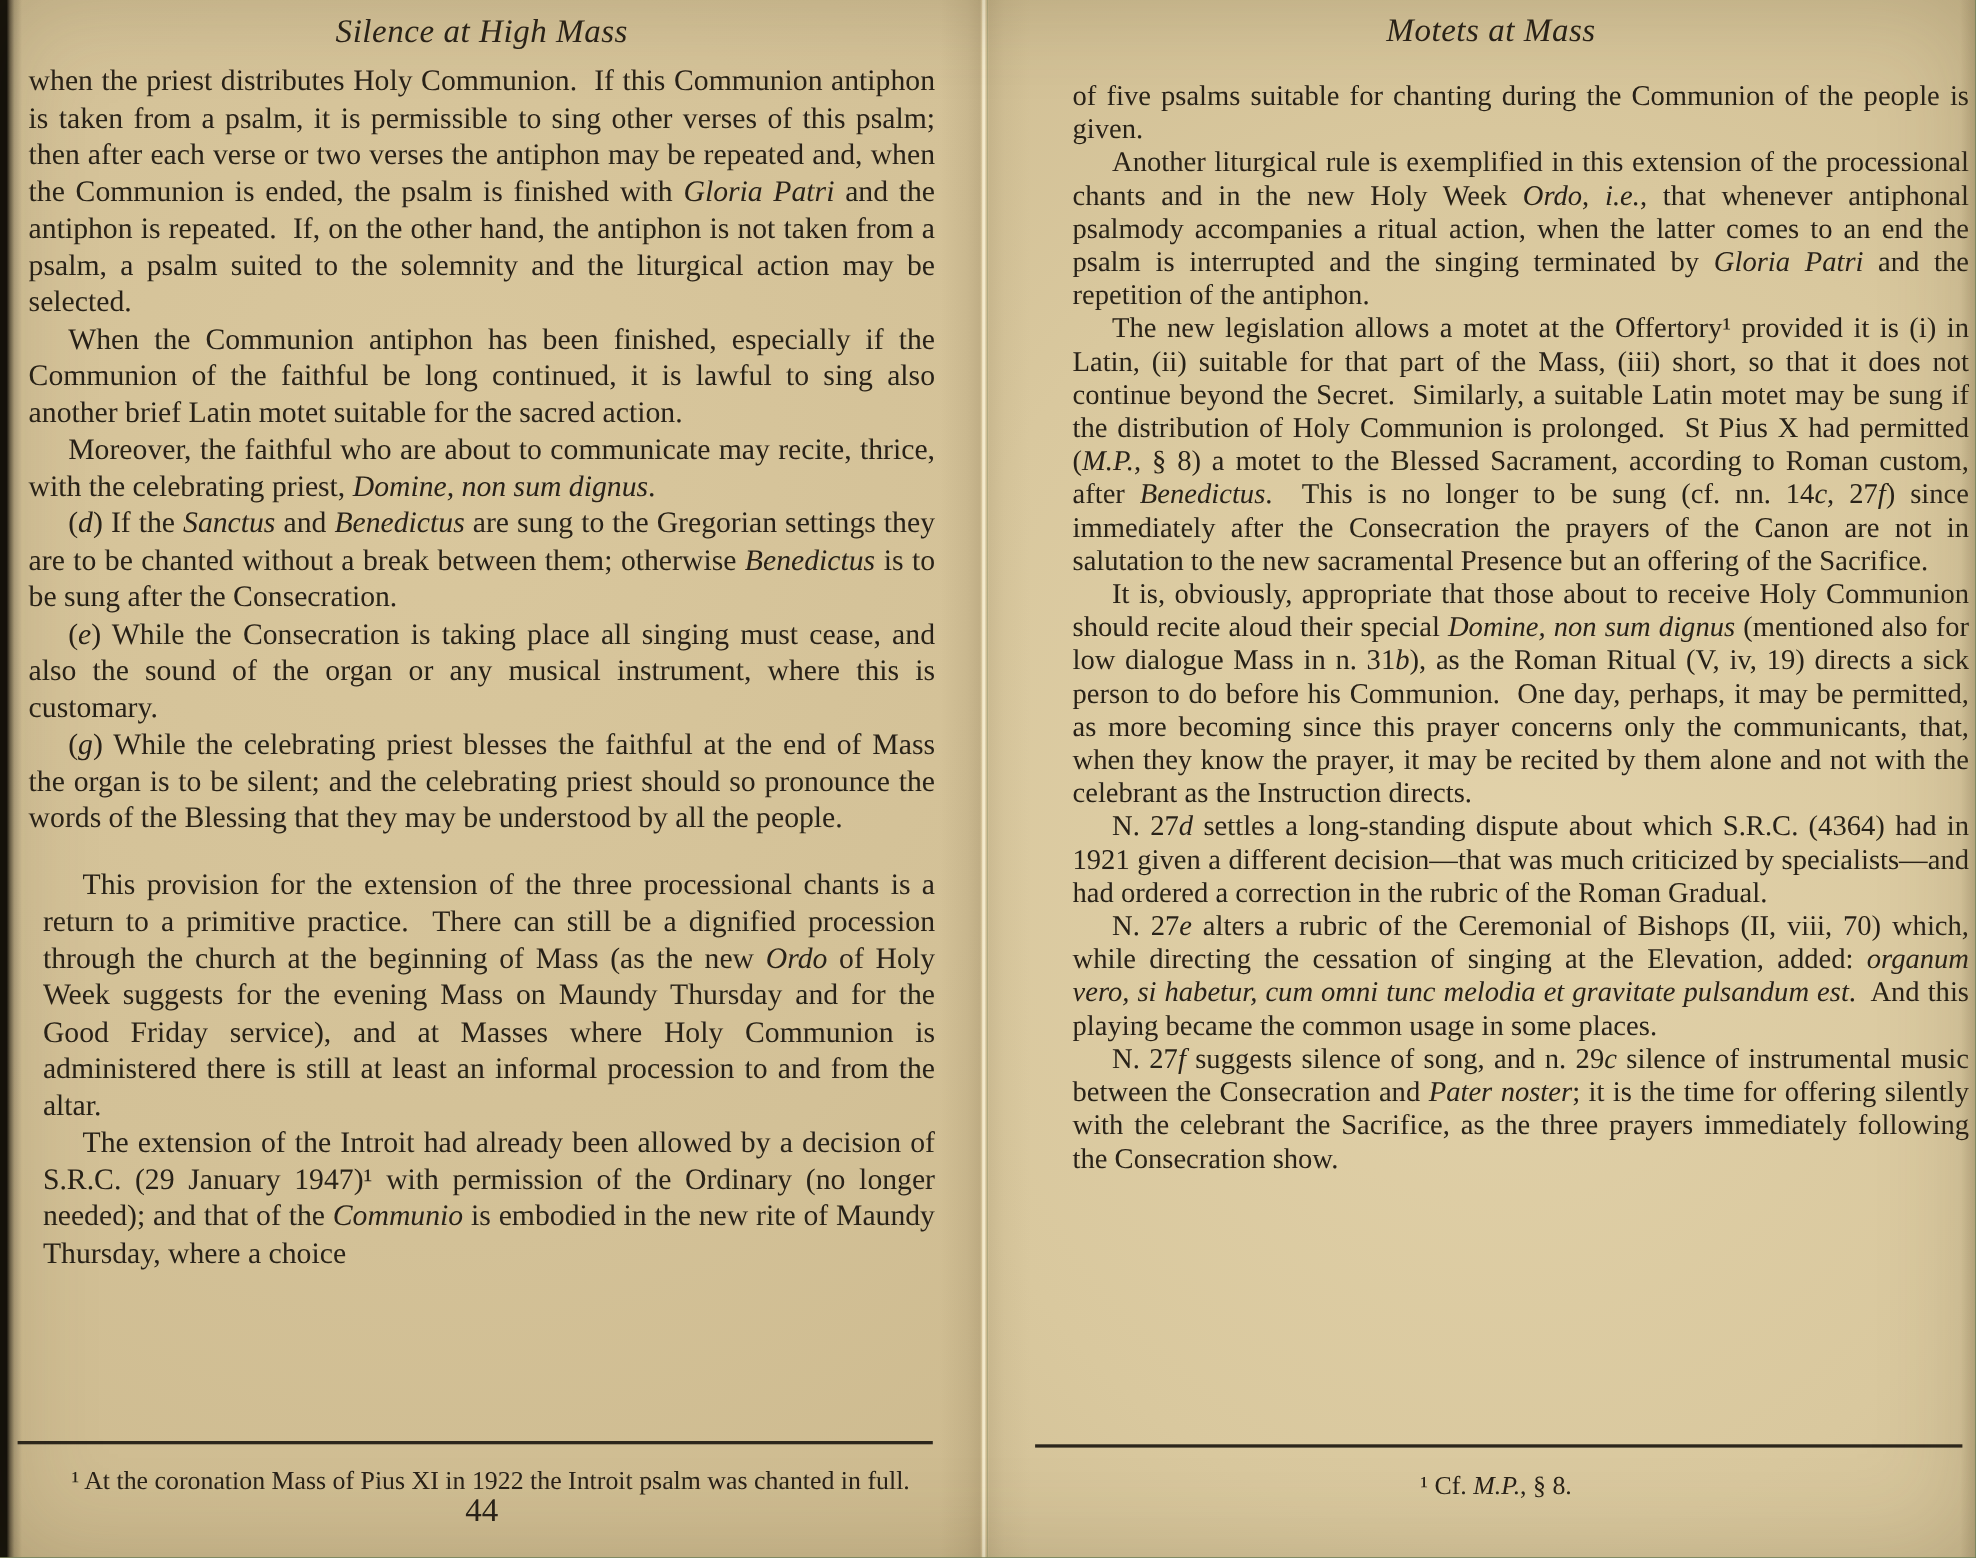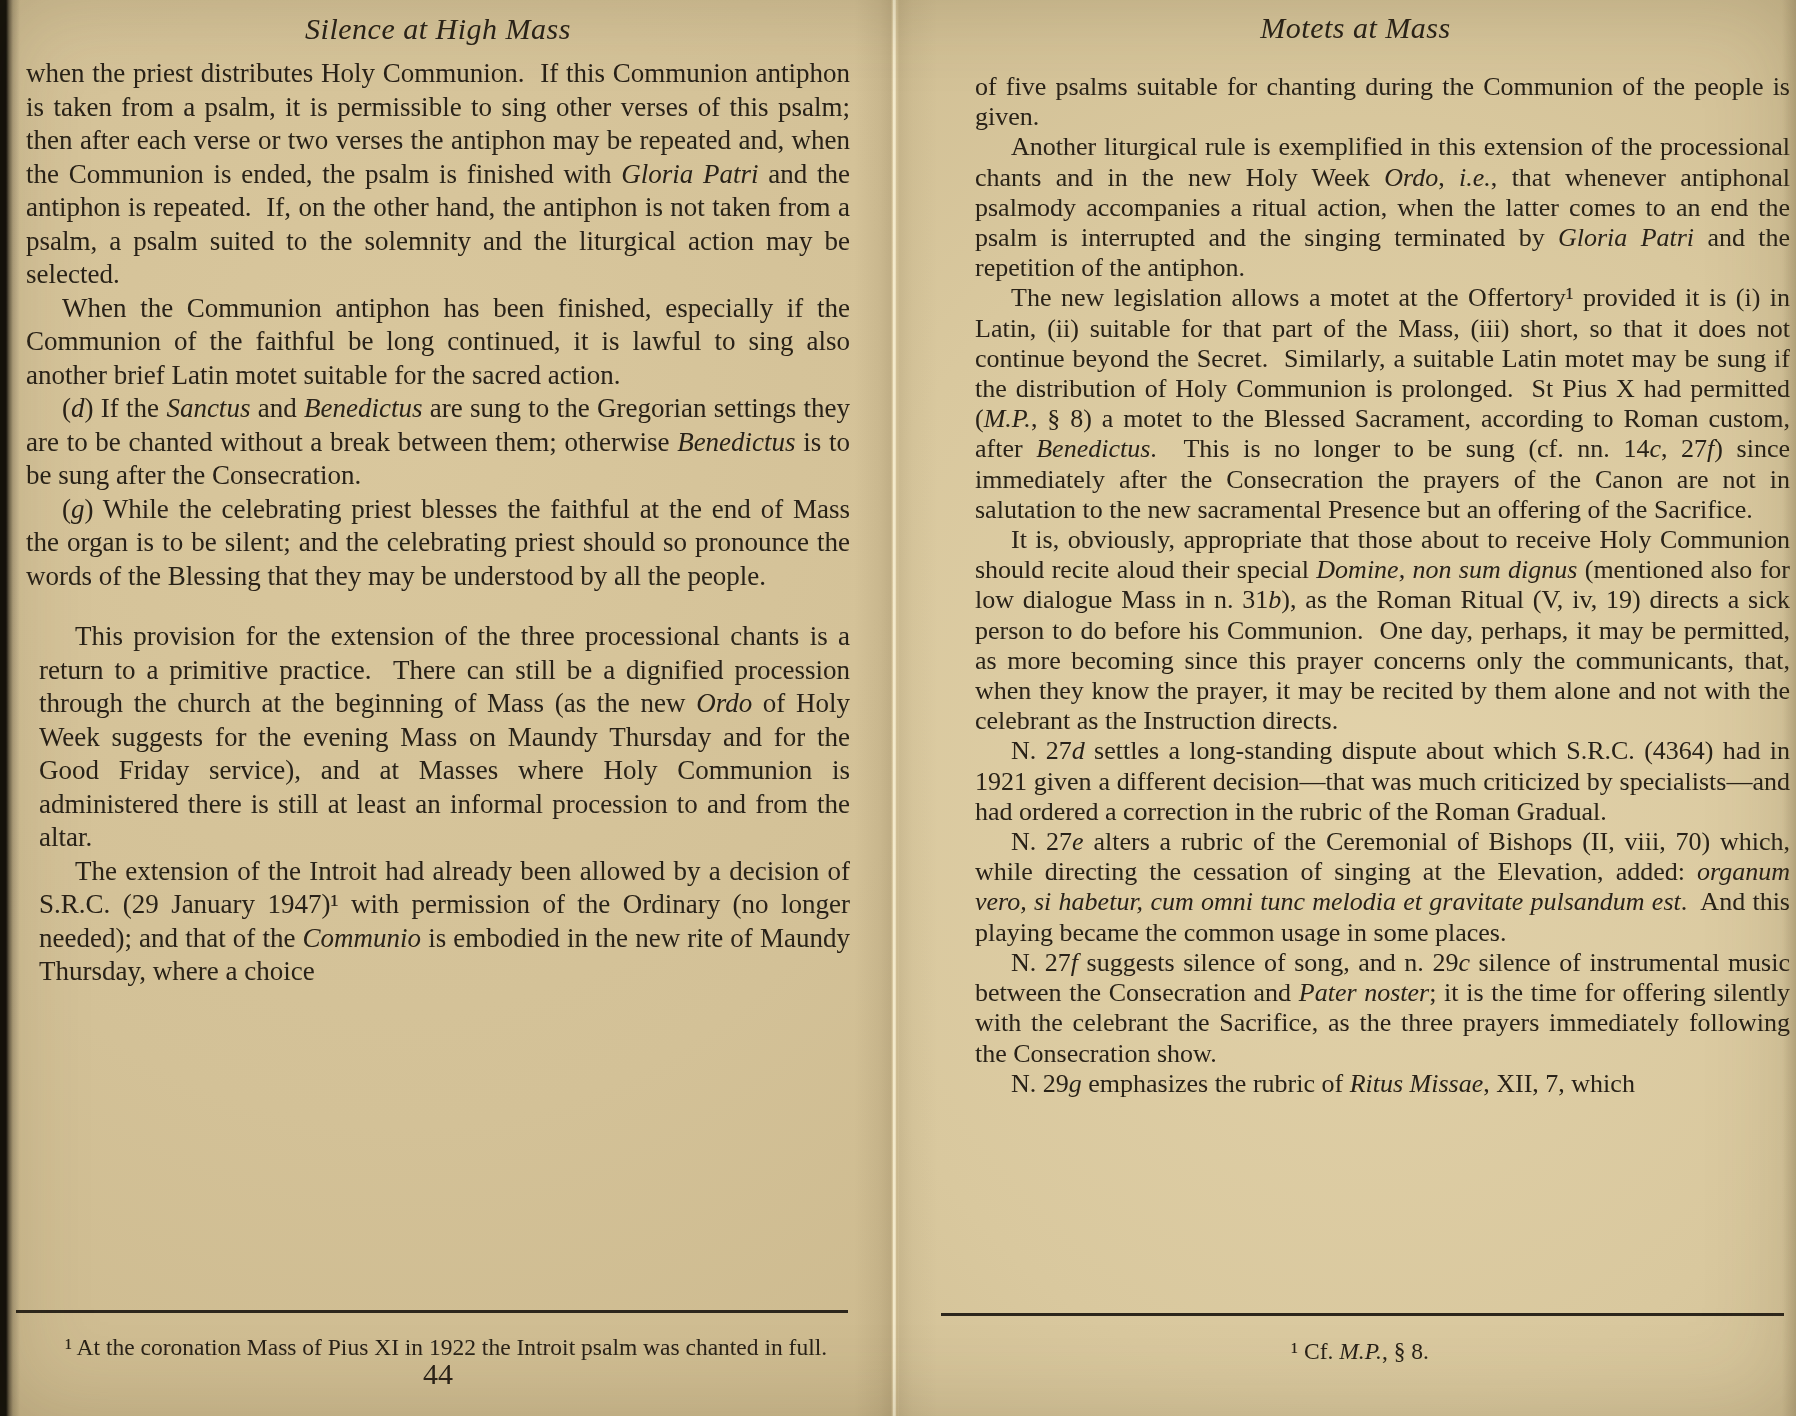--- a/index.html
+++ b/index.html
@@ -94,21 +94,23 @@
 <body>
 
 <div class="spread">
 
   <div class="page page-left">
     <div class="running-head">Silence at High Mass</div>
     <div class="text-col">
       <div>
           <p class="para"><span>when the priest distributes Holy Communion.&nbsp; If this Communion antiphon is taken from a psalm, it is permissible to sing other verses of this psalm; then after each verse or two verses the antiphon may be repeated and, when the Communion is ended, the psalm is finished with </span><span class="it">Gloria Patri</span><span> and the antiphon is repeated.&nbsp; If, on the other hand, the antiphon is not taken from a psalm, a psalm suited to the solemnity and the liturgical action may be selected.</span></p>
           <p class="para indent"><span>When the Communion antiphon has been finished, especially if the Communion of the faithful be long continued, it is lawful to sing also another brief Latin motet suitable for the sacred action.</span></p>
+          <p class="para indent"><span>Moreover, the faithful who are about to communicate may recite, thrice, with the celebrating priest, </span><span class="it">Domine, non sum dignus</span><span>.</span></p>
           <p class="para indent"><span>(</span><span class="it">d</span><span>) If the </span><span class="it">Sanctus</span><span> and </span><span class="it">Benedictus</span><span> are sung to the Gregorian settings they are to be chanted without a break between them; otherwise </span><span class="it">Benedictus</span><span> is to be sung after the Consecration.</span></p>
+          <p class="para indent"><span>(</span><span class="it">e</span><span>) While the Consecration is taking place all singing must cease, and also the sound of the organ or any musical instrument, where this is customary.</span></p>
           <p class="para indent"><span>(</span><span class="it">g</span><span>) While the celebrating priest blesses the faithful at the end of Mass the organ is to be silent; and the celebrating priest should so pronounce the words of the Blessing that they may be understood by all the people.</span></p>
         </div>
       <div class="commentary">
           <p class="para indent"><span>This provision for the extension of the three processional chants is a return to a primitive practice.&nbsp; There can still be a dignified procession through the church at the beginning of Mass (as the new </span><span class="it">Ordo</span><span> of Holy Week suggests for the evening Mass on Maundy Thursday and for the Good Friday service), and at Masses where Holy Communion is administered there is still at least an informal procession to and from the altar.</span></p>
           <p class="para indent"><span>The extension of the Introit had already been allowed by a decision of S.R.C. (29 January 1947)¹ with permission of the Ordinary (no longer needed); and that of the </span><span class="it">Communio</span><span> is embodied in the new rite of Maundy Thursday, where a choice</span></p>
         </div>
     </div>
     <div class="foot-rule"></div>
     <div class="footnote">
         <p class="para"><span>¹ At the coronation Mass of Pius XI in 1922 the Introit psalm was chanted in full.</span></p>
@@ -120,21 +122,20 @@
     <div class="running-head">Motets at Mass</div>
     <div class="text-col">
       <div>
           <p class="para"><span>of five psalms suitable for chanting during the Communion of the people is given.</span></p>
           <p class="para indent"><span>Another liturgical rule is exemplified in this extension of the processional chants and in the new Holy Week </span><span class="it">Ordo</span><span>, </span><span class="it">i.e.</span><span>, that whenever antiphonal psalmody accompanies a ritual action, when the latter comes to an end the psalm is interrupted and the singing terminated by </span><span class="it">Gloria Patri</span><span> and the repetition of the antiphon.</span></p>
           <p class="para indent"><span>The new legislation allows a motet at the Offertory¹ provided it is (i) in Latin, (ii) suitable for that part of the Mass, (iii) short, so that it does not continue beyond the Secret.&nbsp; Similarly, a suitable Latin motet may be sung if the distribution of Holy Communion is prolonged.&nbsp; St Pius X had permitted (</span><span class="it">M.P.</span><span>, § 8) a motet to the Blessed Sacrament, according to Roman custom, after </span><span class="it">Benedictus</span><span>.&nbsp; This is no longer to be sung (cf. nn. 14</span><span class="it">c</span><span>, 27</span><span class="it">f</span><span>) since immediately after the Consecration the prayers of the Canon are not in salutation to the new sacramental Presence but an offering of the Sacrifice.</span></p>
           <p class="para indent"><span>It is, obviously, appropriate that those about to receive Holy Communion should recite aloud their special </span><span class="it">Domine, non sum dignus</span><span> (mentioned also for low dialogue Mass in n. 31</span><span class="it">b</span><span>), as the Roman Ritual (V, iv, 19) directs a sick person to do before his Communion.&nbsp; One day, perhaps, it may be permitted, as more becoming since this prayer concerns only the communicants, that, when they know the prayer, it may be recited by them alone and not with the celebrant as the Instruction directs.</span></p>
           <p class="para indent"><span>N. 27</span><span class="it">d</span><span> settles a long-standing dispute about which S.R.C. (4364) had in 1921 given a different decision—that was much criticized by specialists—and had ordered a correction in the rubric of the Roman Gradual.</span></p>
           <p class="para indent"><span>N. 27</span><span class="it">e</span><span> alters a rubric of the Ceremonial of Bishops (II, viii, 70) which, while directing the cessation of singing at the Elevation, added: </span><span class="it">organum vero, si habetur, cum omni tunc melodia et gravitate pulsandum est</span><span>.&nbsp; And this playing became the common usage in some places.</span></p>
           <p class="para indent"><span>N. 27</span><span class="it">f</span><span> suggests silence of song, and n. 29</span><span class="it">c</span><span> silence of instrumental music between the Consecration and </span><span class="it">Pater noster</span><span>; it is the time for offering silently with the celebrant the Sacrifice, as the three prayers immediately following the Consecration show.</span></p>
-          <p class="para indent"><span>N. 29</span><span class="it">g</span><span> emphasizes the rubric of </span><span class="it">Ritus Missae</span><span>, XII, 7, which</span></p>
         </div>
     </div>
     <div class="foot-rule"></div>
     <div class="footnote">
         <p class="para"><span>¹ Cf. </span><span class="it">M.P.</span><span>, § 8.</span></p>
       </div>
     <div class="page-number">45</div>
   </div>
 
   <div class="gutter"></div>

